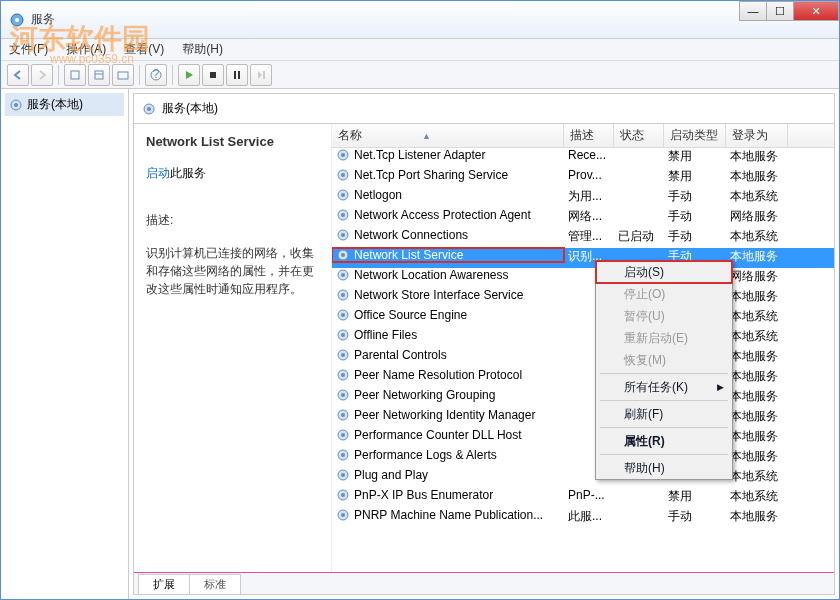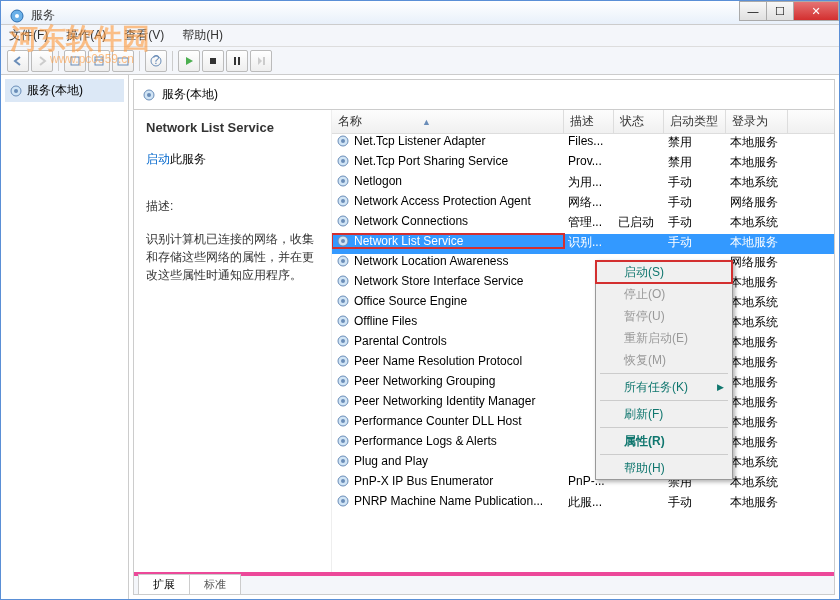--- a/index.html
+++ b/index.html
@@ -1,18 +1,18 @@
 <!DOCTYPE html>
 <html><head>
 <meta charset="utf-8">
 <style>
 *{box-sizing:border-box;margin:0;padding:0;font-family:"Microsoft YaHei","Segoe UI",Tahoma,sans-serif;font-size:12px}
 body{background:#fff;width:840px;height:600px;overflow:hidden;position:relative}
 .window{border:1px solid #5a8fd6;height:600px;display:flex;flex-direction:column;background:#fff}
-.titlebar{height:24px;background:linear-gradient(#fff,#e8f0fa);display:flex;align-items:flex-end;padding-left:8px;border-bottom:1px solid #ccc;position:relative}
+.titlebar{height:38px;background:linear-gradient(#fff,#e8f0fa);display:flex;align-items:center;padding-left:8px;border-bottom:1px solid #ccc;position:relative}
 .titlebar-icon{width:16px;height:16px;margin-right:6px}
 .titlebar-text{color:#333}
 .win-controls{position:absolute;right:0;top:0;display:flex}
 .win-btn{width:28px;height:20px;border:1px solid #aaa;background:linear-gradient(#f8f8f8,#e0e0e0);display:flex;align-items:center;justify-content:center;font-size:11px;margin-left:-1px}
 .win-btn.close{background:linear-gradient(#e57373,#d32f2f);color:#fff;width:46px}
 .menubar{height:22px;background:#f4f6fa;display:flex;align-items:center;gap:2px;border-bottom:1px solid #ddd}
 .menu-item{padding:2px 8px;color:#333}
 .toolbar{height:28px;background:#f4f6fa;display:flex;align-items:center;padding:0 6px;gap:2px;border-bottom:1px solid #ccc}
 .tb-btn{width:22px;height:22px;border:1px solid #bbb;background:linear-gradient(#fff,#eee);border-radius:2px;display:flex;align-items:center;justify-content:center}
 .tb-sep{width:1px;height:20px;background:#ccc;margin:0 3px}
@@ -33,25 +33,25 @@
 .list-header{height:24px;display:flex;background:linear-gradient(#fdfdfd,#f0f0f0);border-bottom:1px solid #ddd}
 .lh-col{border-right:1px solid #ddd;display:flex;align-items:center;padding-left:6px;color:#333}
 .c-name{width:232px}.c-desc{width:50px}.c-status{width:50px}.c-start{width:62px}.c-logon{width:62px}
 .list-rows{flex:1;overflow:hidden}
 .row{height:20px;display:flex;align-items:flex-start}
 .row.selected{background:#3399ff;color:#fff}
 .row .cell{padding-left:4px;white-space:nowrap;overflow:hidden}
 .row .c-name{display:flex;align-items:center;gap:4px}
 .gear{width:14px;height:14px;display:inline-block;flex-shrink:0}
 .gear svg{width:14px;height:14px}
-.tabs{height:22px;border-top:4px solid #ec4899;display:flex;align-items:flex-end;padding-left:4px;gap:0;background:#f4f6fa}
+.tabs{height:22px;border-top:1px solid #ec4899;display:flex;align-items:flex-end;padding-left:4px;gap:0;background:#f4f6fa}
 .tab{padding:2px 14px;border:1px solid #ccc;border-bottom:none;background:#fff;font-size:11px;color:#555;margin-right:-1px}
 .tab.active{background:#fff;color:#000}
 .context-menu{position:absolute;left:595px;top:260px;width:138px;background:#f0f0f0;border:1px solid #999;box-shadow:2px 2px 4px rgba(0,0,0,0.3);z-index:100}
-.cm-item{height:22px;display:flex;align-items:center;padding-left:28px;color:#0f766e;position:relative}
+.cm-item{height:22px;display:flex;align-items:center;padding-left:28px;color:#0f172a;position:relative}
 .cm-item.disabled{color:#999}
 .cm-item.hl{outline:2px solid #d32f2f;outline-offset:-1px}
 .cm-sep{height:1px;background:#ccc;margin:2px 4px}
 .cm-arrow{position:absolute;right:8px;font-size:9px}
 .watermark{position:absolute;top:20px;left:10px;font-size:28px;color:#ff9a3c;opacity:0.6;font-weight:bold;z-index:200;pointer-events:none}
 .watermark-sub{position:absolute;top:52px;left:50px;font-size:12px;color:#ff9a3c;opacity:0.6;z-index:200;pointer-events:none}
 .red-box{outline:2px solid #d32f2f;outline-offset:-1px}
 .sort-arrow{margin-left:60px;color:#6a8db8;font-size:9px}
 </style>
 </head>
@@ -186,21 +186,21 @@
             </div>
             <div class="list-rows" id="list-rows">
                 <div class="row">
                   <div class="cell c-name">
                     <span class="gear"><svg viewBox="0 0 14 14">
                         <circle cx="7" cy="7" r="5" fill="#d0e4f5" stroke="#6a8db8"></circle>
                         <circle cx="7" cy="7" r="2" fill="#6a8db8"></circle>
                       </svg></span>
                     <span>Net.Tcp Listener Adapter</span>
                   </div>
-                  <div class="cell c-desc">Files...</div>
+                  <div class="cell c-desc">Rece...</div>
                   <div class="cell c-status"></div>
                   <div class="cell c-start">禁用</div>
                   <div class="cell c-logon">本地服务</div>
                 </div>
                 <div class="row">
                   <div class="cell c-name">
                     <span class="gear"><svg viewBox="0 0 14 14">
                         <circle cx="7" cy="7" r="5" fill="#d0e4f5" stroke="#6a8db8"></circle>
                         <circle cx="7" cy="7" r="2" fill="#6a8db8"></circle>
                       </svg></span>

